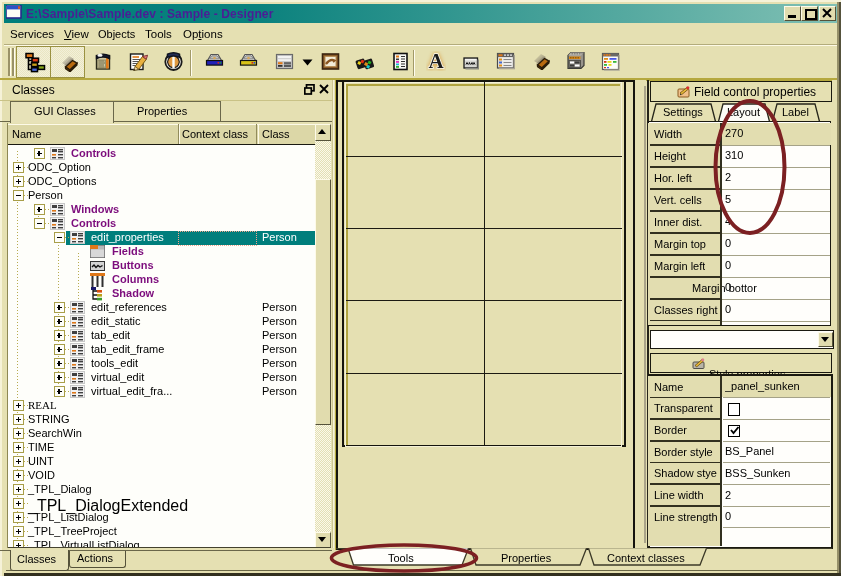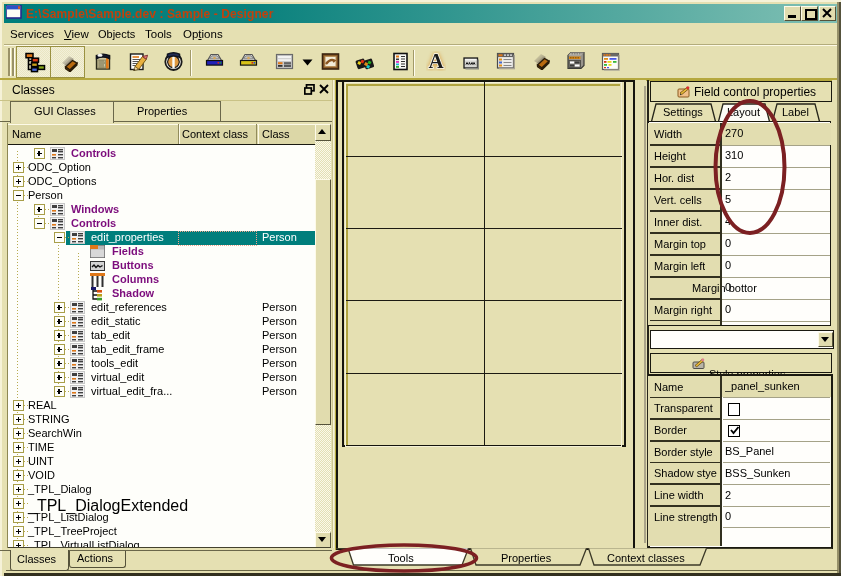--- a/index.html
+++ b/index.html
@@ -21,21 +21,21 @@
 <div class="a" style="left:839px;top:2px;width:2px;height:574px;background:#55523c;"></div>
 <div class="a" style="left:6px;top:569.6px;width:832px;height:1.6px;background:#6b6747;"></div>
 <div class="a" style="left:4px;top:573px;width:837px;height:3px;background:#32301f;"></div>
 
 <div class="a" style="left:4px;top:4px;width:833px;height:19px;background:linear-gradient(to right,#007e7b 0%,#0a817d 30%,#80c0b4 100%);"></div>
 <svg class="a" style="left:6px;top:5px;" width="17" height="16" viewBox="0 0 17 16">
   <rect x="0" y="0" width="15" height="13" fill="#fdfdf5" stroke="#28288c" stroke-width="1.6"></rect>
   <rect x="1" y="1" width="13" height="3.4" fill="#2a52c8"></rect>
   <rect x="12" y="1.4" width="2" height="2.4" fill="#e05818"></rect>
 </svg>
-<div class="a" style="left:26px;top:6.5px;font-size:12px;font-weight:bold;color:#c2410c;letter-spacing:.1px;">E:\Sample\Sample.dev : Sample - Designer</div>
+<div class="a" style="left:26px;top:6.5px;font-size:12px;font-weight:bold;color:#4c1d95;letter-spacing:.1px;">E:\Sample\Sample.dev : Sample - Designer</div>
 <div class="a box3d" style="left:784px;top:6px;width:15px;height:13px;"></div>
 <div class="a" style="left:788px;top:15px;width:8px;height:2.5px;background:#000;"></div>
 <div class="a box3d" style="left:801px;top:6px;width:15px;height:13px;"></div>
 <div class="a" style="left:804.5px;top:8.5px;width:8px;height:7px;border:2px solid #000;"></div>
 <div class="a box3d" style="left:819px;top:6px;width:15px;height:13px;"></div>
 <svg class="a" style="left:822px;top:7.5px;" width="10" height="10" viewBox="0 0 10 10">
  <path d="M1 1 L9 9 M9 1 L1 9" stroke="#000" stroke-width="2"></path>
 </svg>
 
 <div class="a" style="left:10px;top:28px;font-size:11.5px;">Services</div>
@@ -459,21 +459,21 @@
       <rect x="2" y="7" width="4" height="1.6" fill="#e07818"></rect>
       <rect x="8" y="7" width="5" height="1.4" fill="#404040"></rect>
       <rect x="2" y="10" width="4" height="1.4" fill="#404040"></rect>
       <rect x="8" y="10" width="5" height="1.4" fill="#404040"></rect>
     </svg>
     <div class="a" style="left:83px;top:240px;font-size:11px;color:#000;font-weight:normal;">virtual_edit_fra...</div>
     <div class="a" style="left:254px;top:240px;font-size:11px;color:#000;">Person</div>
     <div class="a" style="left:5px;top:255px;width:9px;height:9px;border:1px solid #a89e48;background:#fefefa;"></div>
     <div class="a" style="left:8px;top:259.8px;width:5px;height:1.4px;background:#000;"></div>
     <div class="a" style="left:9.8px;top:258px;width:1.4px;height:5px;background:#000;"></div>
-    <div class="a" style="left:20px;top:254px;font-size:11px;color:#000;font-weight:normal;">REAL</div>
+    <div class="a" style="left:20px;top:254px;font-size:11px;color:#000;font-weight:normal;font-family:Liberation Serif, serif;">REAL</div>
     <div class="a" style="left:5px;top:269px;width:9px;height:9px;border:1px solid #a89e48;background:#fefefa;"></div>
     <div class="a" style="left:8px;top:273.8px;width:5px;height:1.4px;background:#000;"></div>
     <div class="a" style="left:9.8px;top:272px;width:1.4px;height:5px;background:#000;"></div>
     <div class="a" style="left:20px;top:268px;font-size:11px;color:#000;font-weight:normal;">STRING</div>
     <div class="a" style="left:5px;top:283px;width:9px;height:9px;border:1px solid #a89e48;background:#fefefa;"></div>
     <div class="a" style="left:8px;top:287.8px;width:5px;height:1.4px;background:#000;"></div>
     <div class="a" style="left:9.8px;top:286px;width:1.4px;height:5px;background:#000;"></div>
     <div class="a" style="left:20px;top:282px;font-size:11px;color:#000;font-weight:normal;">SearchWin</div>
     <div class="a" style="left:5px;top:297px;width:9px;height:9px;border:1px solid #a89e48;background:#fefefa;"></div>
     <div class="a" style="left:8px;top:301.8px;width:5px;height:1.4px;background:#000;"></div>
@@ -592,21 +592,21 @@
 <div class="cell" style="left:654px;top:127.5px;">Width</div>
 <div class="cell" style="left:725px;top:127px;">270</div>
 <div class="a" style="left:648px;top:144.5px;width:71.5px;height:22px;background:#e2ddb0;"></div>
 <div class="a" style="left:649.5px;top:143.9px;width:70.5px;height:1.7px;background:#32301f;"></div>
 <div class="a" style="left:722px;top:144.5px;width:108px;height:1px;background:#a5a288;"></div>
 <div class="cell" style="left:654px;top:149.5px;">Height</div>
 <div class="cell" style="left:725px;top:149px;">310</div>
 <div class="a" style="left:648px;top:166.5px;width:71.5px;height:22px;background:#e2ddb0;"></div>
 <div class="a" style="left:649.5px;top:165.9px;width:70.5px;height:1.7px;background:#32301f;"></div>
 <div class="a" style="left:722px;top:166.5px;width:108px;height:1px;background:#a5a288;"></div>
-<div class="cell" style="left:654px;top:171.5px;">Hor. dist</div>
+<div class="cell" style="left:654px;top:171.5px;">Hor. left</div>
 <div class="cell" style="left:725px;top:171px;">2</div>
 <div class="a" style="left:648px;top:188.5px;width:71.5px;height:22px;background:#e2ddb0;"></div>
 <div class="a" style="left:649.5px;top:187.9px;width:70.5px;height:1.7px;background:#32301f;"></div>
 <div class="a" style="left:722px;top:188.5px;width:108px;height:1px;background:#a5a288;"></div>
 <div class="cell" style="left:654px;top:193.5px;">Vert. cells</div>
 <div class="cell" style="left:725px;top:193px;">5</div>
 <div class="a" style="left:648px;top:210.5px;width:71.5px;height:22px;background:#e2ddb0;"></div>
 <div class="a" style="left:649.5px;top:209.9px;width:70.5px;height:1.7px;background:#32301f;"></div>
 <div class="a" style="left:722px;top:210.5px;width:108px;height:1px;background:#a5a288;"></div>
 <div class="cell" style="left:654px;top:215.5px;">Inner dist.</div>
@@ -622,21 +622,21 @@
 <div class="cell" style="left:654px;top:259.5px;">Margin left</div>
 <div class="cell" style="left:725px;top:259px;">0</div>
 <div class="a" style="left:648px;top:276.5px;width:71.5px;height:22px;background:#e2ddb0;"></div>
 <div class="a" style="left:649.5px;top:275.9px;width:70.5px;height:1.7px;background:#32301f;"></div>
 <div class="a" style="left:722px;top:276.5px;width:108px;height:1px;background:#a5a288;"></div>
 <div class="cell" style="left:654px;top:281.5px;margin-left:38px;">Margin bottor</div>
 <div class="cell" style="left:725px;top:281px;">0</div>
 <div class="a" style="left:648px;top:298.5px;width:71.5px;height:22px;background:#e2ddb0;"></div>
 <div class="a" style="left:649.5px;top:297.9px;width:70.5px;height:1.7px;background:#32301f;"></div>
 <div class="a" style="left:722px;top:298.5px;width:108px;height:1px;background:#a5a288;"></div>
-<div class="cell" style="left:654px;top:303.5px;">Margin right</div>
+<div class="cell" style="left:654px;top:303.5px;">Classes right</div>
 <div class="cell" style="left:725px;top:303px;">0</div>
 <div class="a" style="left:649.5px;top:319.9px;width:70.5px;height:1.7px;background:#32301f;"></div>
 <div class="a" style="left:722px;top:320.5px;width:108px;height:1px;background:#a5a288;"></div>
 <div class="a" style="left:648px;top:320.5px;width:71.5px;height:4.4px;background:#e2ddb0;"></div>
 <div class="a" style="left:719.5px;top:122.5px;width:2.2px;height:202.5px;background:#32301f;"></div>
 
 <div class="a" style="left:650px;top:329.5px;width:182px;height:17.5px;border:1.3px solid #1a1910;background:#fffefb;"></div>
 <div class="a box3d" style="left:817.5px;top:331.8px;width:13px;height:13px;"></div>
 <svg class="a" style="left:821px;top:336.5px;" width="8" height="6">
     <path d="M4 5 L8 0 L0 0 Z" fill="#000"></path>

